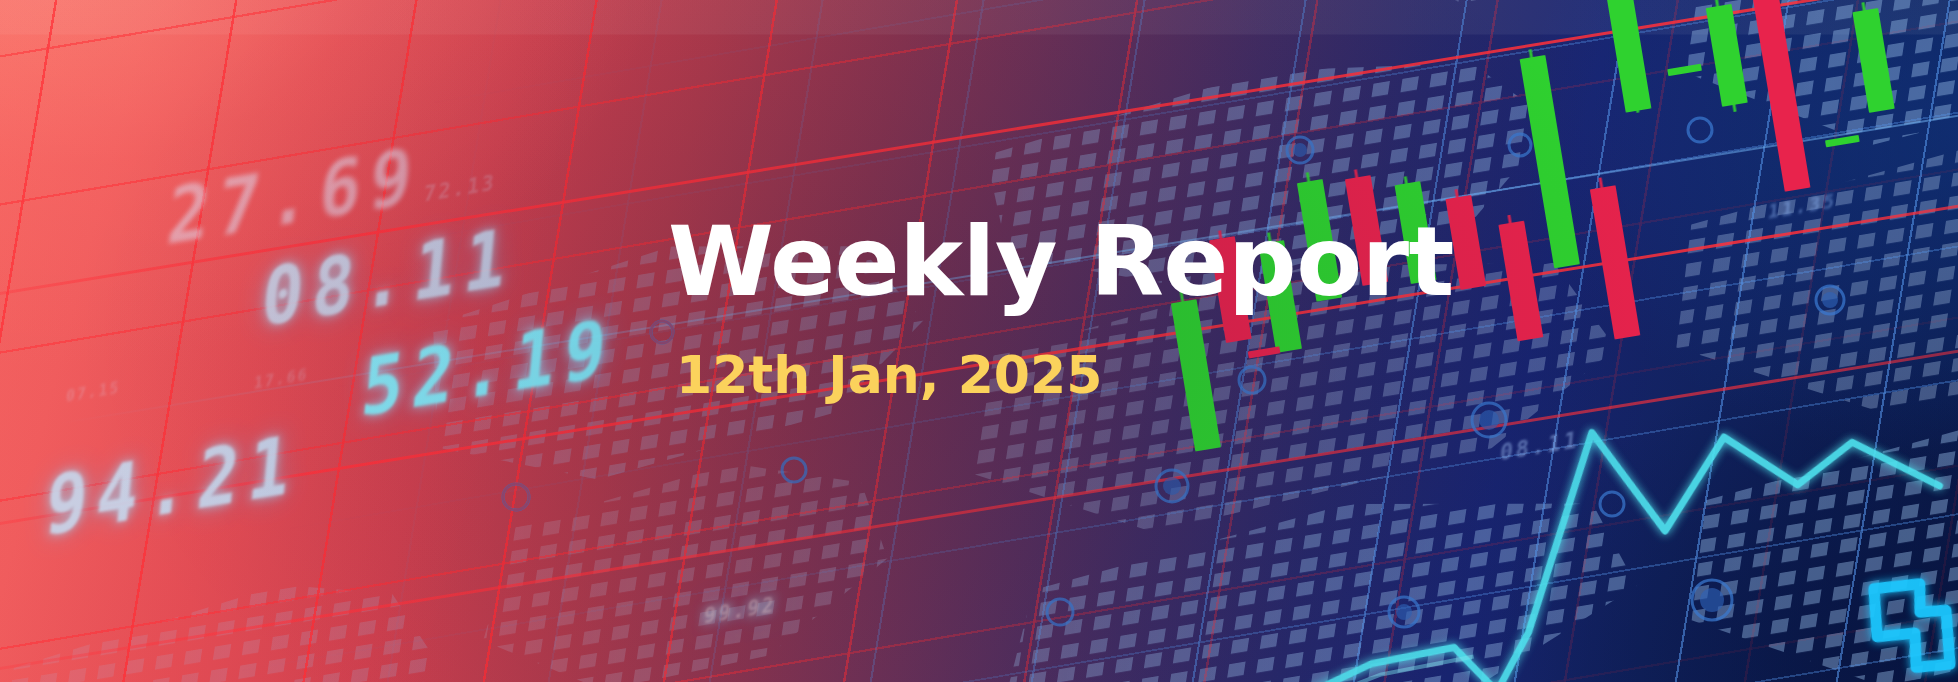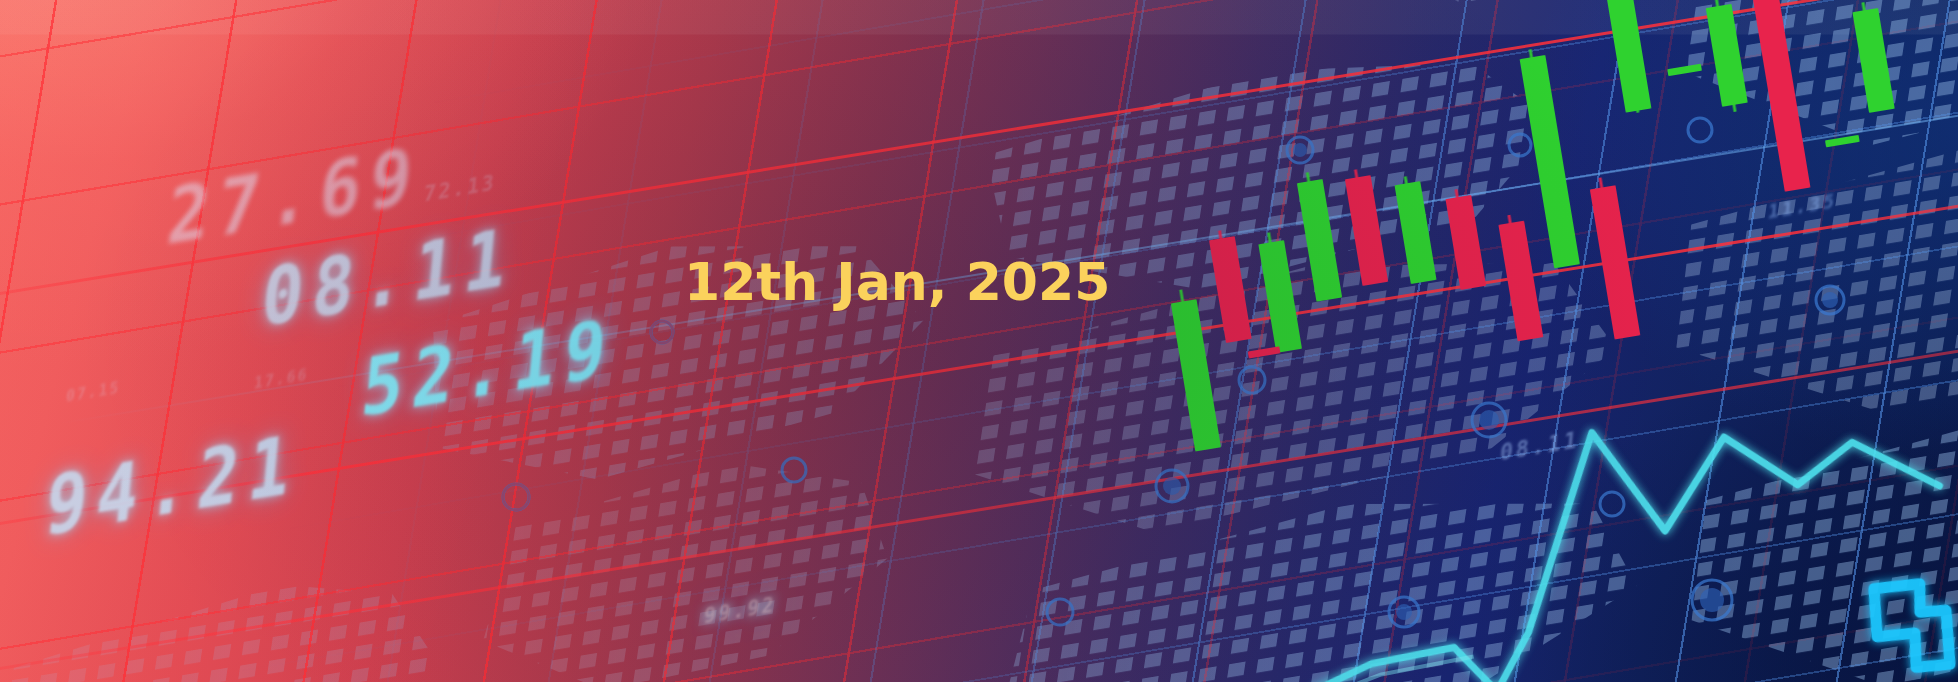--- a/index.html
+++ b/index.html
@@ -165,21 +165,21 @@
     margin:0;
     font-family:"DejaVu Sans","Liberation Sans", sans-serif;
     font-size:96px;
     font-weight:700;
     line-height:1.05;
     color:#ffffff;
     letter-spacing:-0.5px;
     white-space:nowrap;
   }
   #subtitle{
-    margin:16px;
+    margin:8px;
     padding-top:26px;
     font-family:"DejaVu Sans","Liberation Sans", sans-serif;
     font-size:52px;
     font-weight:700;
     line-height:1.1;
     color:#fbd25c;
     letter-spacing:0px;
     white-space:nowrap;
   }
 </style>
@@ -352,16 +352,17 @@
   <span class="led sm   faint" id="led-7213">72.13</span>
   <span class="led xs   faint" id="led-0715">07.15</span>
   <span class="led xs   faint" id="led-1766">17.66</span>
   <span class="led sm" id="led-9992">99.92</span>
   <span class="led sm" id="led-0811b">08.11</span>
   <span class="led sm" id="led-1135">11.35</span>
 
   <div class="layer" id="haze"></div>
 
   <div id="textblock">
+    <h1 id="title">Weekly Report</h1>
     <p id="subtitle">12th Jan, 2025</p>
   </div>
 
 </div>
 
 </body></html>

